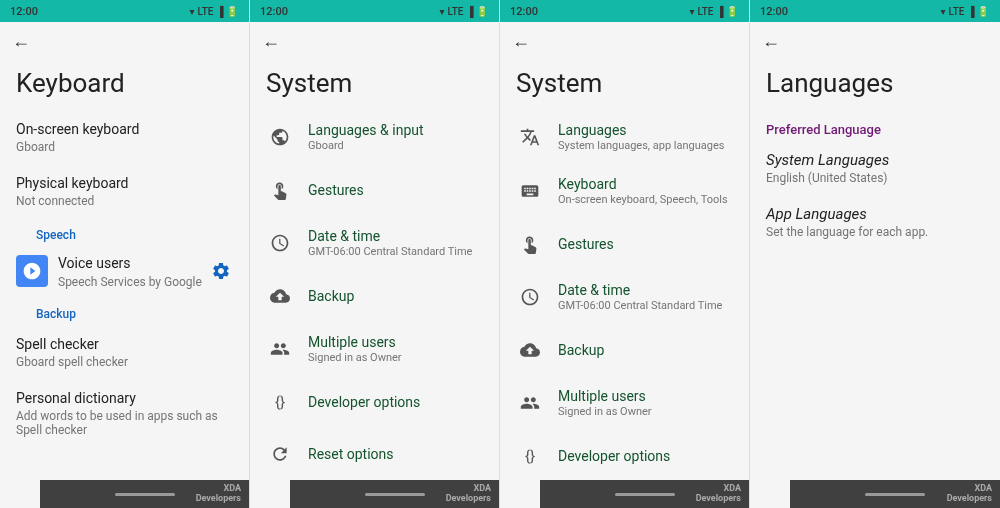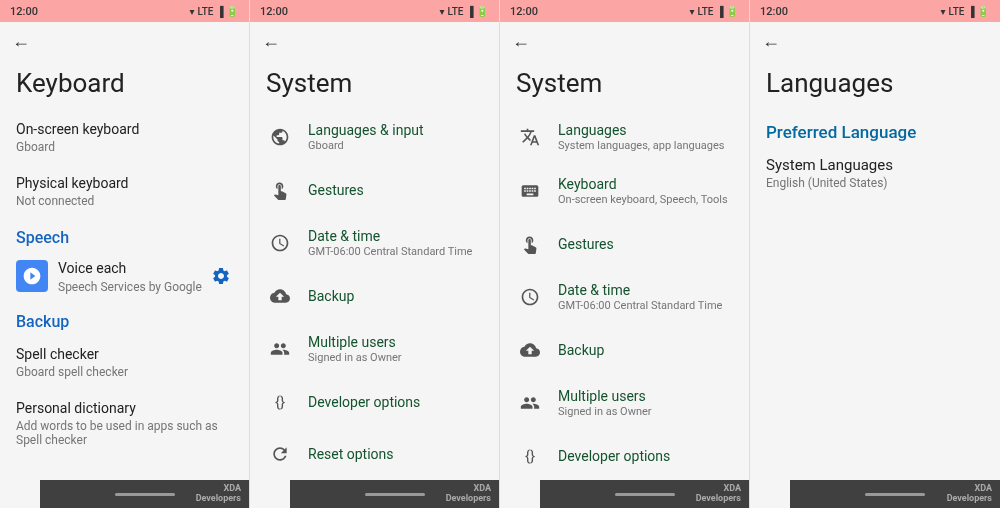--- a/index.html
+++ b/index.html
@@ -24,21 +24,21 @@
     }
 
     .status-bar {
       display: flex;
       justify-content: space-between;
       align-items: center;
       padding: 4px 10px;
       font-size: 11px;
       font-weight: 500;
       color: #333;
-      background: #fca5a5;
+      background: #14b8a6;
       height: 22px;
     }
 
     .status-icons {
       display: flex;
       align-items: center;
       gap: 3px;
       font-size: 10px;
     }
 
@@ -75,24 +75,25 @@
       line-height: 1.3;
     }
 
     .setting-item-sub {
       font-size: 12px;
       color: #757575;
       margin-top: 2px;
     }
 
     .section-label {
-      font-size: 16px;
+      font-size: 12px;
       font-weight: 500;
       color: #1565c0;
       padding: 10px 16px 4px 16px;
+      margin-left: 20px;
     }
 
     
     .voice-input-row {
       display: flex;
       align-items: center;
       padding: 8px 16px;
       cursor: pointer;
     }
 
@@ -151,34 +152,35 @@
     }
 
     .sys-item-sub {
       font-size: 11px;
       color: #757575;
       margin-top: 1px;
     }
 
     
     .lang-section-label {
-      font-size: 17px;
+      font-size: 13px;
       font-weight: 500;
-      color: #0369a1;
+      color: #701a75;
       padding: 12px 16px 4px 16px;
     }
 
     .lang-item {
       padding: 10px 16px;
       cursor: pointer;
     }
 
     .lang-item-title {
       font-size: 15px;
       color: #212121;
+      font-style: italic;
     }
 
     .lang-item-sub {
       font-size: 12px;
       color: #757575;
       margin-top: 2px;
     }
 
     .home-indicator {
       width: 60px;
@@ -233,21 +235,21 @@
       <div class="setting-item-sub">Not connected</div>
     </div>
     <div class="section-label">Speech</div>
     <div class="voice-input-row">
       <div class="voice-input-icon">
         <svg width="20" height="20" viewBox="0 0 24 24" fill="white">
           <path d="M12 2C6.48 2 2 6.48 2 12s4.48 10 10 10 10-4.48 10-10S17.52 2 12 2zm-2 14.5v-9l6 4.5-6 4.5z"></path>
         </svg>
       </div>
       <div class="voice-input-text">
-        <div class="setting-item-title">Voice each</div>
+        <div class="setting-item-title">Voice users</div>
         <div class="setting-item-sub">Speech Services by Google</div>
       </div>
       <div class="voice-settings-icon">
         <svg width="20" height="20" viewBox="0 0 24 24" fill="#1565c0">
           <path d="M19.14 12.94c.04-.3.06-.61.06-.94 0-.32-.02-.64-.07-.94l2.03-1.58c.18-.14.23-.41.12-.61l-1.92-3.32c-.12-.22-.37-.29-.59-.22l-2.39.96c-.5-.38-1.03-.7-1.62-.94l-.36-2.54c-.04-.24-.24-.41-.48-.41h-3.84c-.24 0-.43.17-.47.41l-.36 2.54c-.59.24-1.13.57-1.62.94l-2.39-.96c-.22-.08-.47 0-.59.22L2.74 8.87c-.12.21-.08.47.12.61l2.03 1.58c-.05.3-.09.63-.09.94s.02.64.07.94l-2.03 1.58c-.18.14-.23.41-.12.61l1.92 3.32c.12.22.37.29.59.22l2.39-.96c.5.38 1.03.7 1.62.94l.36 2.54c.05.24.24.41.48.41h3.84c.24 0 .44-.17.47-.41l.36-2.54c.59-.24 1.13-.56 1.62-.94l2.39.96c.22.08.47 0 .59-.22l1.92-3.32c.12-.22.07-.47-.12-.61l-2.01-1.58zM12 15.6c-1.98 0-3.6-1.62-3.6-3.6s1.62-3.6 3.6-3.6 3.6 1.62 3.6 3.6-1.62 3.6-3.6 3.6z"></path>
         </svg>
       </div>
     </div>
     <div class="section-label">Backup</div>
     <div class="setting-item">
@@ -487,20 +489,24 @@
     </div>
   </div>
   <div class="back-bar">←</div>
   <div class="screen-title">Languages</div>
   <div class="screen-content">
     <div class="lang-section-label">Preferred Language</div>
     <div class="lang-item">
       <div class="lang-item-title">System Languages</div>
       <div class="lang-item-sub">English (United States)</div>
     </div>
+    <div class="lang-item">
+      <div class="lang-item-title">App Languages</div>
+      <div class="lang-item-sub">Set the language for each app.</div>
+    </div>
   </div>
   <div class="bottom-row">
     <div style="flex:1"></div>
     <div class="home-indicator"></div>
     <div style="flex:1;text-align:right">
       <div class="xda-badge">XDA</div>
       <div class="xda-badge">Developers</div>
     </div>
   </div>
 </div>

